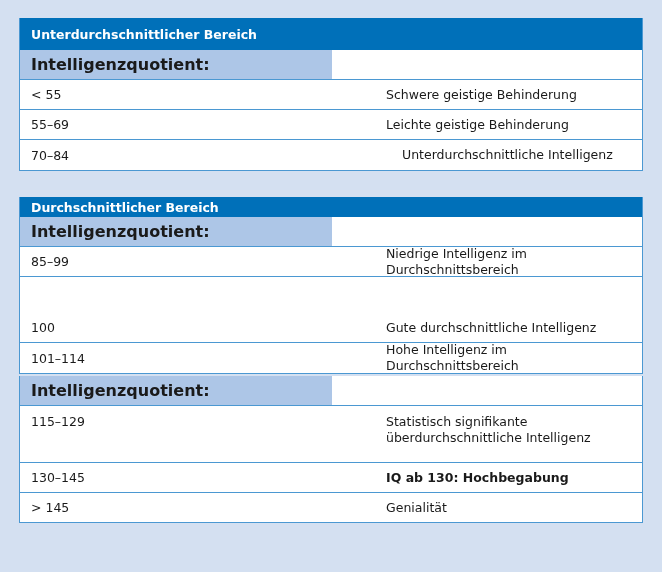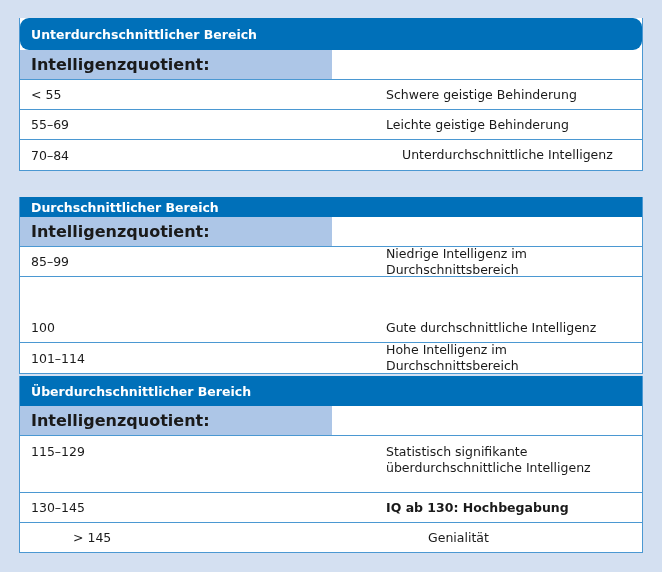--- a/index.html
+++ b/index.html
@@ -88,21 +88,21 @@
       padding-top: 8px;
     }
     .tbl-row .col-desc.bold {
       font-weight: bold;
     }
   </style>
 </head>
 <body>
 
 <div class="iq-table" style="top:18px;">
-  <div class="tbl-header" style="height:32px;border-radius:9px;">Unterdurchschnittlicher Bereich</div>
+  <div class="tbl-header" style="height:32px;">Unterdurchschnittlicher Bereich</div>
   <div class="tbl-sub" style="height:30px;">
     <div class="sub-left">Intelligenzquotient:</div>
     <div class="sub-right"></div>
   </div>
   <div class="tbl-row" style="height:30px;">
     <div class="col-iq">&lt; 55</div>
     <div class="col-desc">Schwere geistige Behinderung</div>
   </div>
   <div class="tbl-row" style="height:30px;">
     <div class="col-iq">55–69</div>
@@ -128,30 +128,29 @@
     <div class="col-iq">100</div>
     <div class="col-desc">Gute durchschnittliche Intelligenz</div>
   </div>
   <div class="tbl-row" style="height:30px;">
     <div class="col-iq">101–114</div>
     <div class="col-desc">Hohe Intelligenz im Durchschnittsbereich</div>
   </div>
 </div>
 
 <div class="iq-table" style="top:376px;">
-  <div class="tbl-header" style="height:30px;">Überdurchschnittlicher Bereich</div>
   <div class="tbl-sub" style="height:30px;">
     <div class="sub-left">Intelligenzquotient:</div>
     <div class="sub-right"></div>
   </div>
   <div class="tbl-row tall" style="height:57px;">
     <div class="col-iq">115–129</div>
     <div class="col-desc">Statistisch signifikante überdurchschnittliche Intelligenz</div>
   </div>
   <div class="tbl-row" style="height:30px;">
     <div class="col-iq">130–145</div>
     <div class="col-desc bold">IQ ab 130: Hochbegabung</div>
   </div>
-  <div class="tbl-row" style="height:29px;margin-left:42px;">
+  <div class="tbl-row" style="height:29px;">
     <div class="col-iq">&gt; 145</div>
     <div class="col-desc">Genialität</div>
   </div>
 </div>
 
 </body></html>

